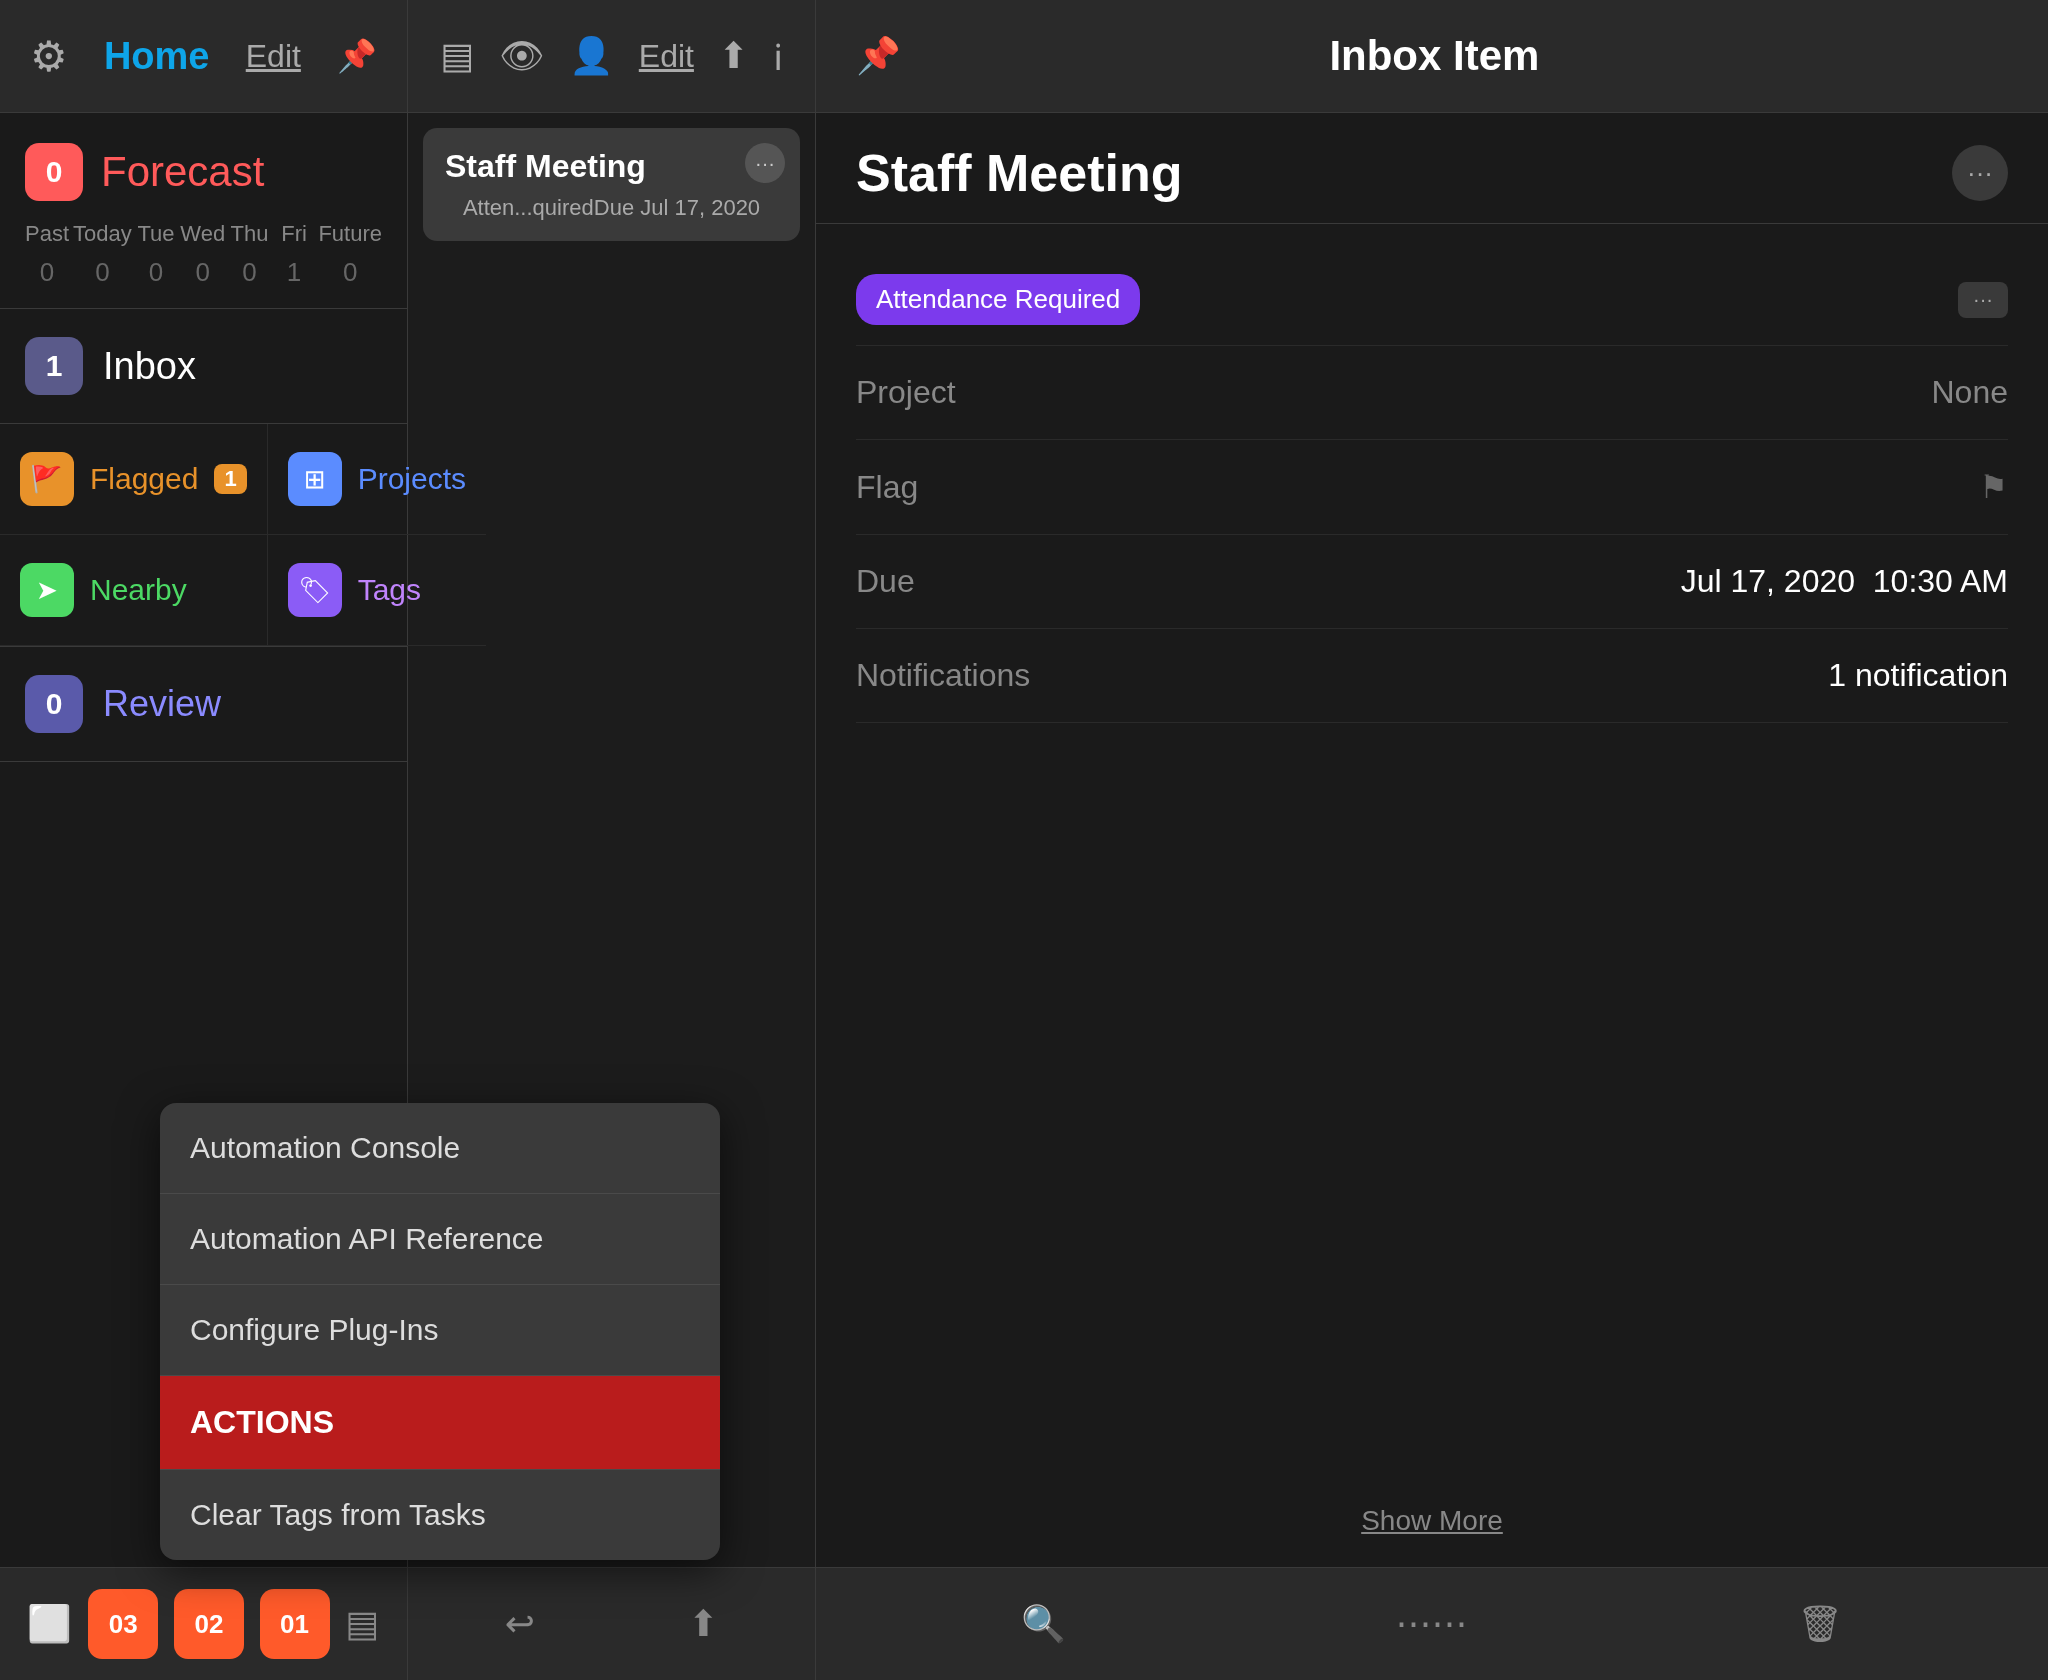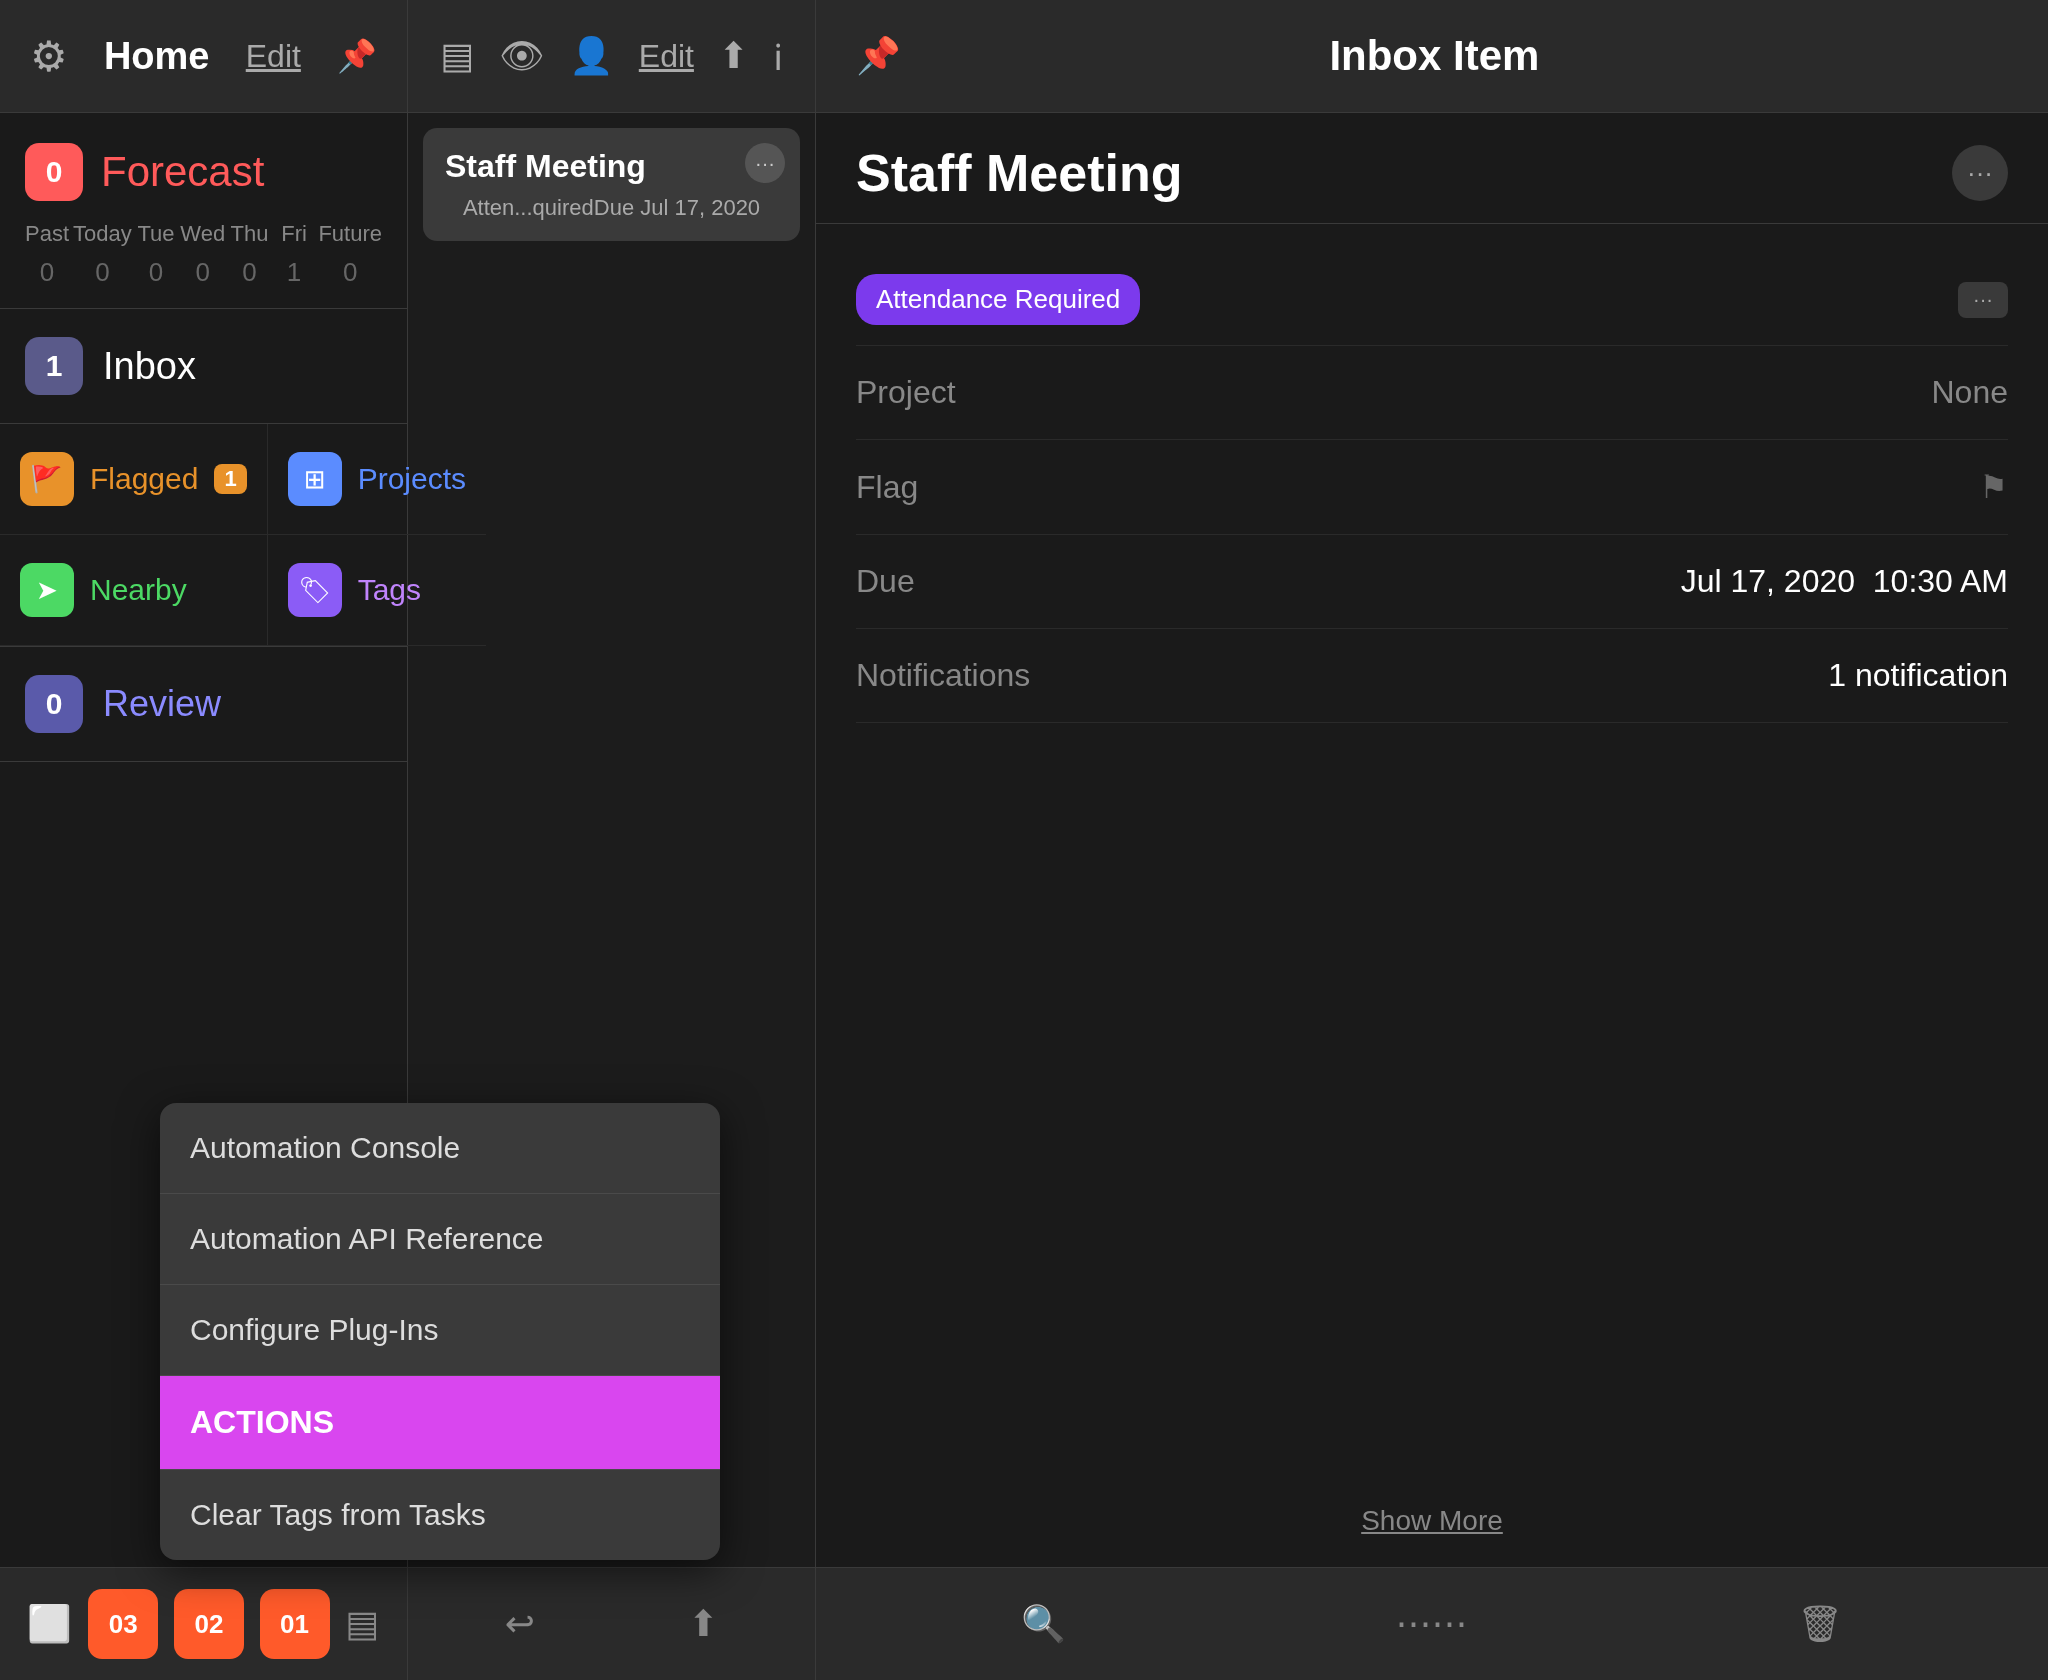--- a/index.html
+++ b/index.html
@@ -33,21 +33,21 @@
 
     .top-bar-left .gear-icon {
       font-size: 42px;
       color: #aaa;
       cursor: pointer;
     }
 
     .top-bar-left .home-title {
       font-size: 38px;
       font-weight: 600;
-      color: #ffffff;
+      color: #0ea5e9;
     }
 
     .top-bar-left .edit-btn {
       font-size: 32px;
       color: #aaa;
       text-decoration: underline;
       cursor: pointer;
     }
 
     .top-bar-left .pin-icon {
@@ -301,21 +301,21 @@
       color: #ddd;
       border-bottom: 1px solid #4a4a4a;
       cursor: pointer;
     }
 
     .context-menu-item:last-child {
       border-bottom: none;
     }
 
     .context-menu-item.actions-item {
-      background: #d946ef;
+      background: #b91c1c;
       color: #ffffff;
       font-weight: 700;
       font-size: 32px;
     }
 
     
     .sidebar-bottom {
       position: absolute;
       bottom: 0;
       left: 0;

